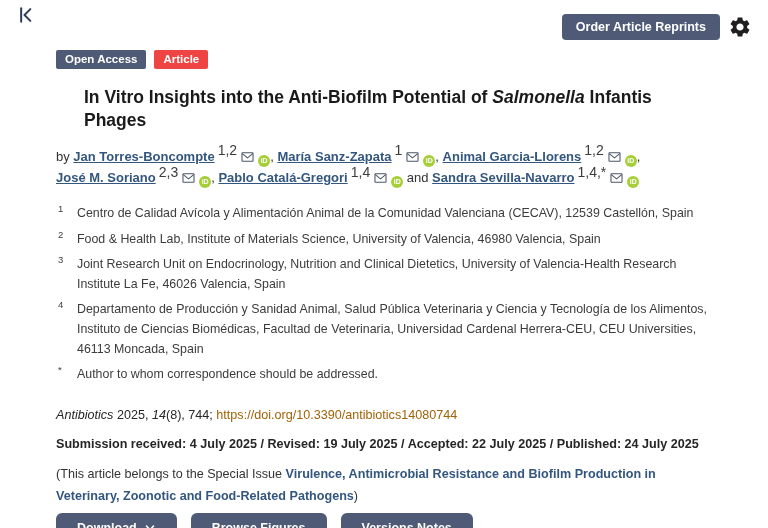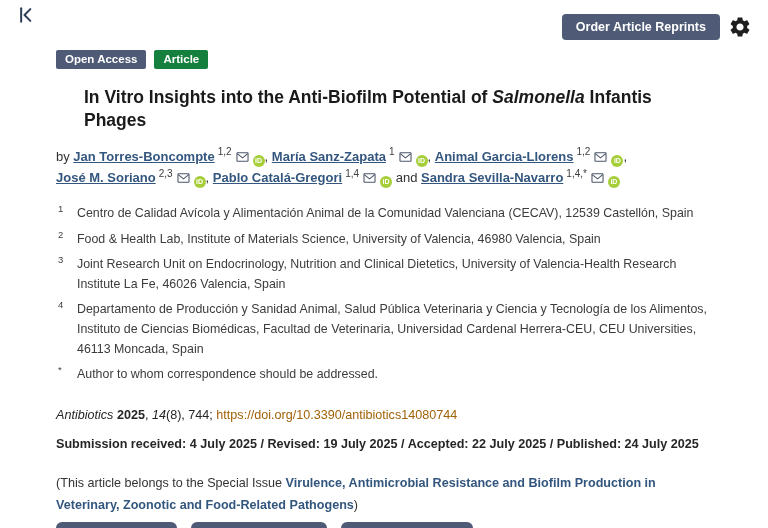--- a/index.html
+++ b/index.html
@@ -34,38 +34,38 @@
   
   .content { padding: 0 56px; }
   .badges { margin-top: 18px; display: flex; gap: 8px; }
   .badge {
     display: inline-block;
     font-size: 11.5px; font-weight: 700;
     color: #ffffff; padding: 3px 9px 4px 9px;
     border-radius: 2px; cursor: pointer;
   }
   .badge.slate { background: #4f5b76; }
-  .badge.red   { background: #15803d; }
+  .badge.red   { background: #ef4444; }
   h1.title {
     margin-top: 17px;
     font-size: 17.5px; line-height: 1.33;
     color: #1a1a1a; font-weight: 700;
     max-width: 655px;
     margin-left: 28px;
   }
   h1.title em { font-style: italic; }
   
   .byline {
     margin-top: 13px;
     font-size: 13px; line-height: 1.65;
     color: #333333; max-width: 660px;
   }
   .author-name { font-weight: 700; color: #33567e; cursor: pointer; white-space: nowrap; text-decoration: underline; }
   .byline sup {
-    font-size: 10px; color: #3c3c3c;
+    font-size: 14px; color: #3c3c3c;
     margin-left: 3px; margin-right: 2px;
     vertical-align: super; line-height: 0;
   }
   .mail-icon { display: inline-block; width: 13px; height: 10px; margin: 0 2px; cursor: pointer; vertical-align: -1px; }
   .orcid-icon {
     display: inline-block; width: 12px; height: 12px;
     background: #a6ce39; color: #ffffff;
     border-radius: 50%; font-size: 7px; font-weight: 700;
     text-align: center; line-height: 12px;
     margin-left: 2px; vertical-align: -2px; cursor: pointer;
@@ -79,25 +79,25 @@
     color: #3c3c3c;
     margin-bottom: 5px;
   }
   .aff-marker {
     position: absolute; left: 2px; top: -2px;
     font-size: 9.5px; color: #3c3c3c;
   }
   
   .citation { margin-top: 24px; font-size: 12.6px; color: #262626; }
   .citation em { font-style: italic; }
-  .citation b { font-weight: 700; }
+  .citation b { font-weight: 400; }
   .doi-link { color: #a16207; text-decoration: none; cursor: pointer; }
   .dates { margin-top: 15px; font-size: 12.6px; font-weight: 700; color: #262626; }
   .special-issue {
-    margin-top: 22px; font-size: 12.6px; line-height: 1.7;
+    margin-top: 13px; font-size: 12.6px; line-height: 1.7;
     color: #333333; max-width: 660px;
   }
   .si-link { color: #33567e; font-weight: 700; text-decoration: none; cursor: pointer; }
   
   .actions { margin-top: 6px; display: flex; gap: 14px; }
   .action-btn {
     background: #4f5b76; color: #ffffff;
     border: none; border-radius: 6px;
     font-family: "Liberation Sans", sans-serif;
     font-size: 12.5px; font-weight: 700;

